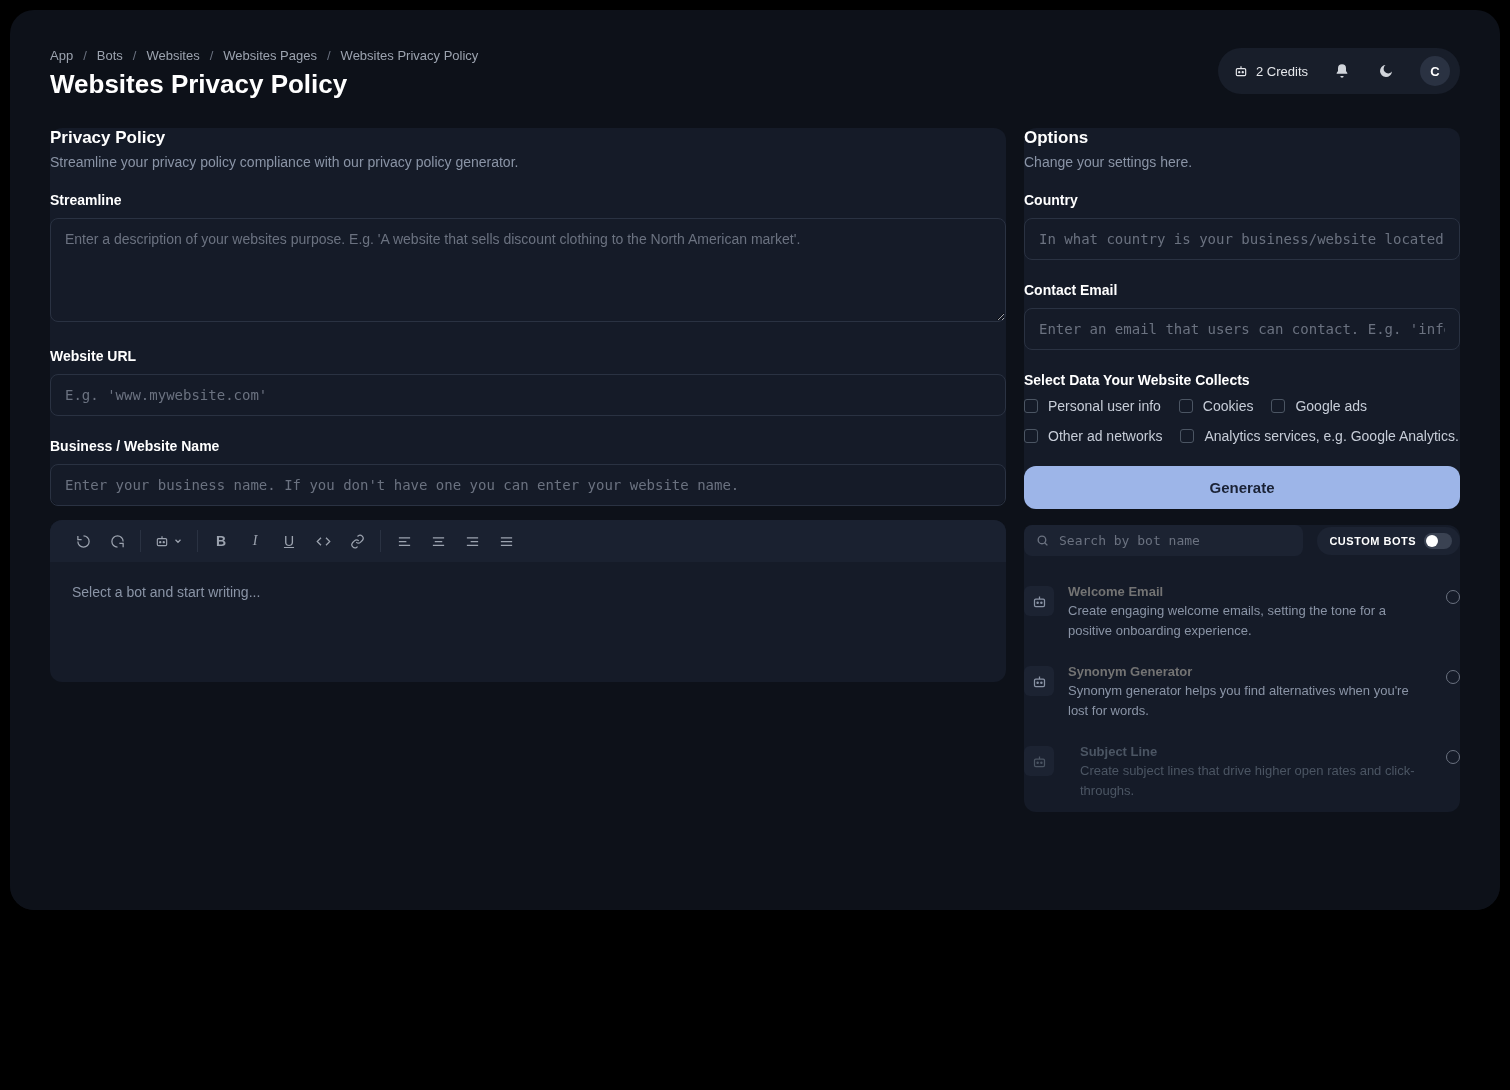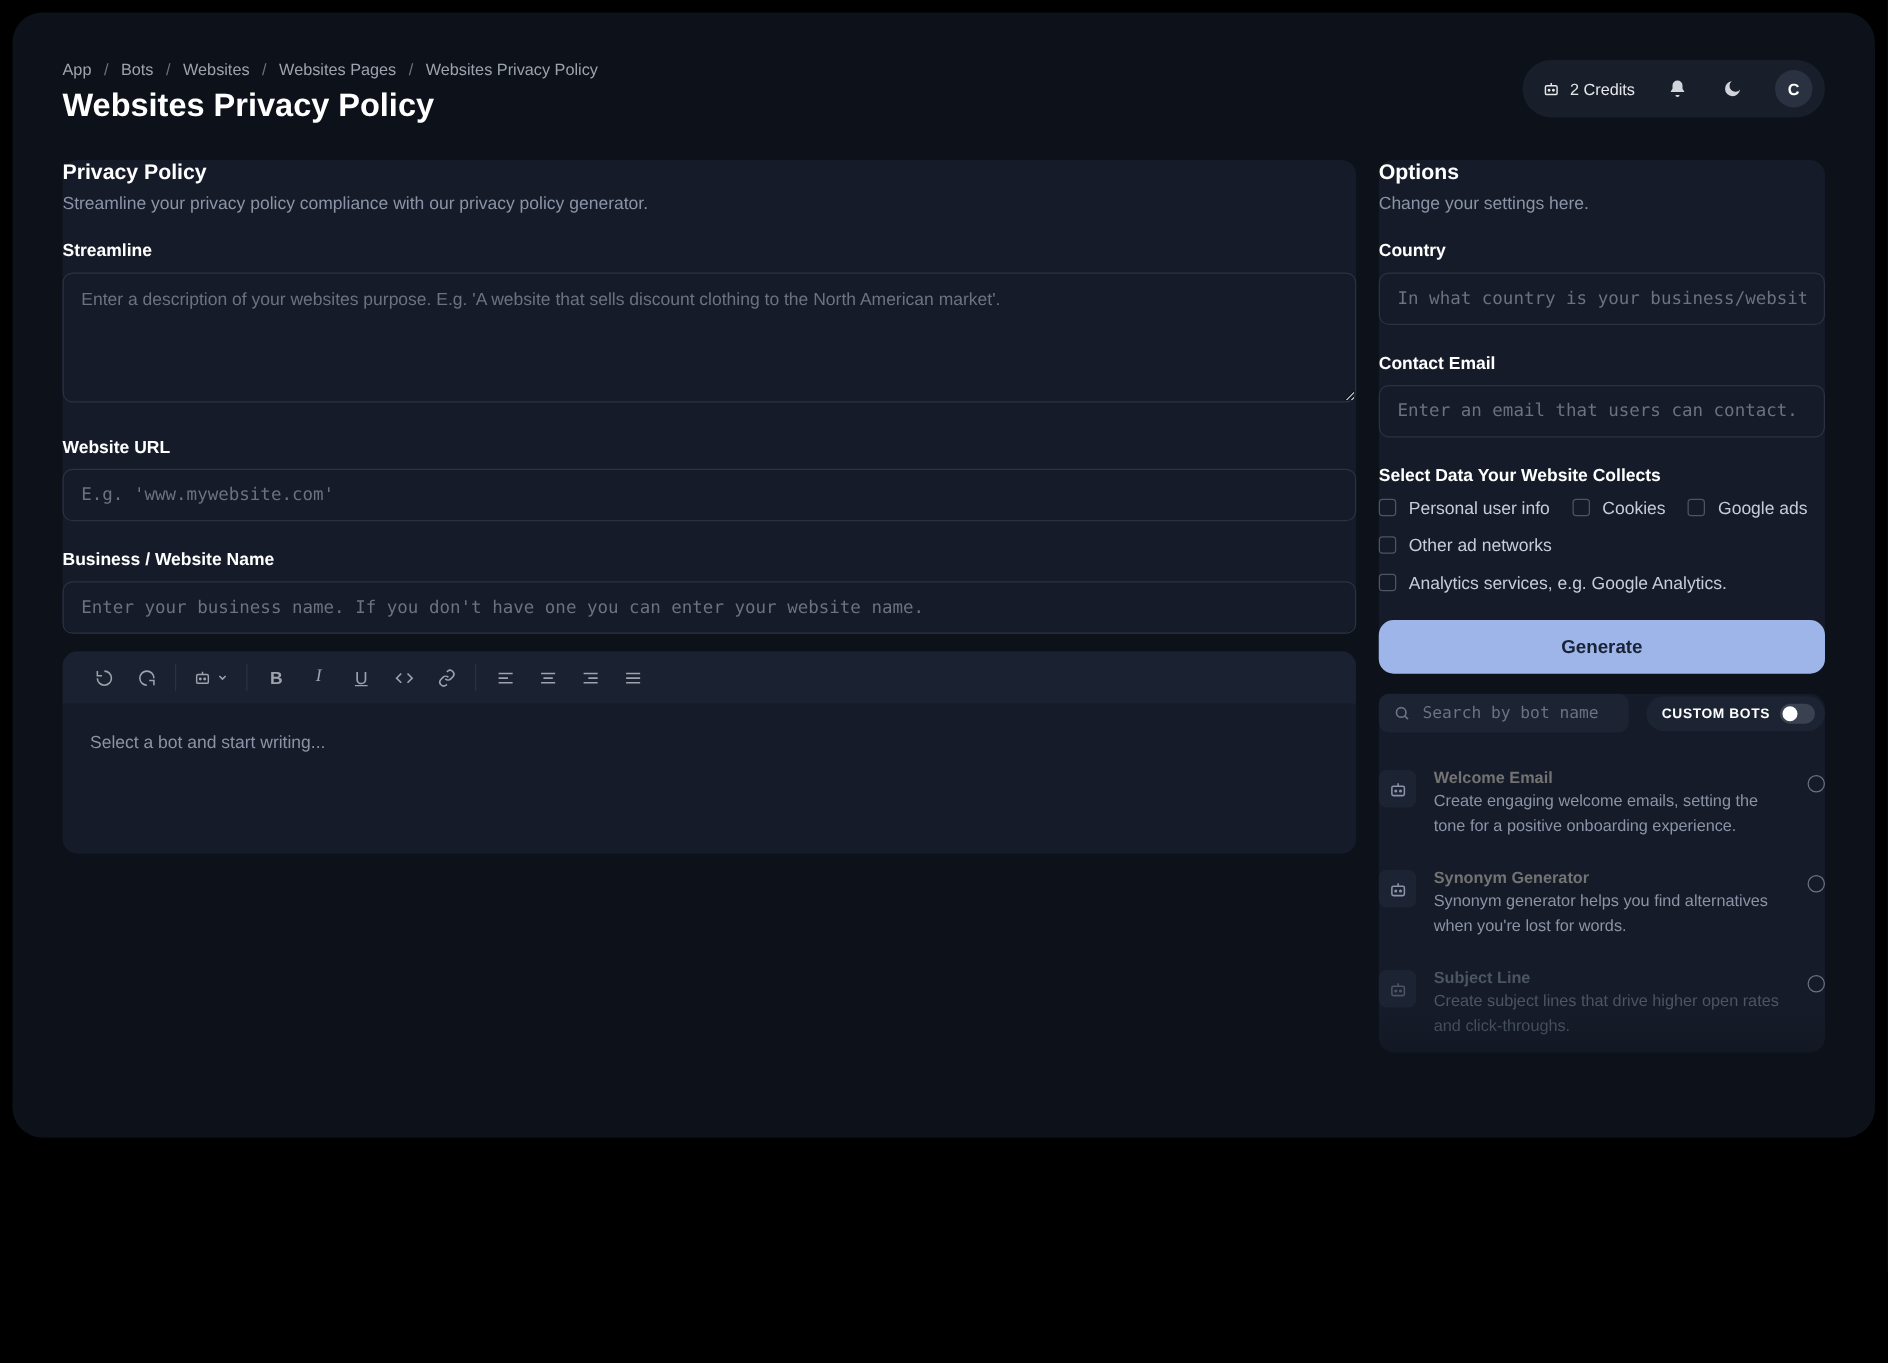--- a/index.html
+++ b/index.html
@@ -33,21 +33,21 @@
   background: #181e2a;
   border-radius: 999px;
   padding: 8px 10px 8px 16px;
 }
 .credits-pill { display: flex; align-items: center; gap: 8px; color: #e5e7eb; font-size: 13px; }
 .icon-btn { width: 20px; height: 20px; display: flex; align-items: center; justify-content: center; cursor: pointer; color: #d1d5db; }
 .avatar { width: 30px; height: 30px; border-radius: 999px; background: #2a3242; display: flex; align-items: center; justify-content: center; font-size: 13px; color: #fff; font-weight: 600; cursor: pointer; }
 
 .columns { display: flex; gap: 18px; margin-top: 28px; align-items: flex-start; }
 .col-left { flex: 1; display: flex; flex-direction: column; gap: 14px; }
-.col-right { width: 357px; display: flex; flex-direction: column; gap: 16px; }
+.col-right { width: 436px; display: flex; flex-direction: column; gap: 16px; }
 .card {
   background: #151b28;
   border-radius: 12px;
 }
 .card-title { font-size: 17px; font-weight: 700; color: #fff; }
 .card-sub { font-size: 14px; color: #8a94a6; margin-top: 6px; }
 .field-label { font-size: 14px; font-weight: 600; color: #fff; margin-top: 22px; margin-bottom: 10px; display: block; }
 textarea, input[type=text] {
   width: 100%;
   background: transparent;
@@ -99,21 +99,21 @@
 .search-wrap input { border: none; background: transparent; padding: 0; font-size: 13px; }
 .custom-toggle { display: flex; align-items: center; gap: 8px; font-size: 11px; letter-spacing: 0.5px; font-weight: 700; color: #fff; background: #1c2332; border-radius: 999px; padding: 6px 8px 6px 12px; }
 .toggle-track { width: 28px; height: 16px; background: #3a4252; border-radius: 999px; position: relative; cursor: pointer; }
 .toggle-thumb { width: 12px; height: 12px; background: #fff; border-radius: 50%; position: absolute; top: 2px; left: 2px; }
 .bot-item { display: flex; align-items: flex-start; gap: 14px; padding: 12px 0; cursor: pointer; }
 .bot-icon { width: 30px; height: 30px; background: #1c2332; border-radius: 6px; display: flex; align-items: center; justify-content: center; flex-shrink: 0; color: #8a94a6; margin-top: 2px; }
 .bot-text { flex: 1; }
 .bot-name { font-size: 13px; font-weight: 700; color: #737373; }
 .bot-desc { font-size: 13px; color: #8a94a6; margin-top: 2px; line-height: 1.5; }
 .radio-ring { width: 14px; height: 14px; border: 1.5px solid #6b7280; border-radius: 50%; flex-shrink: 0; margin-top: 6px; }
-.bot-item.faded .bot-name, .bot-item.faded .bot-desc { color: #4b5563; }
+.bot-item.faded .bot-name, .bot-item.faded .bot-desc { color: #4b5563; margin-left: 12px; }
 .bot-item.faded .bot-icon { color: #4b5563; }
 .fade-bottom {
   position: absolute; left: 0; right: 0; bottom: 0; height: 100px;
   background: linear-gradient(to bottom, rgba(13,17,25,0), #0d1119);
   pointer-events: none;
   border-radius: 0 0 24px 24px;
 }
 svg { display: block; }
 </style>
 </head>

